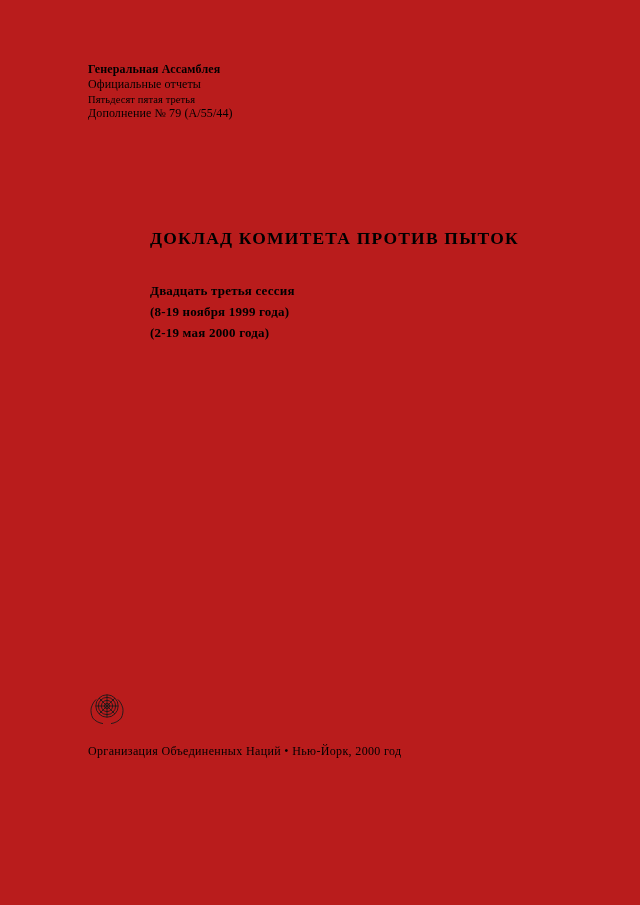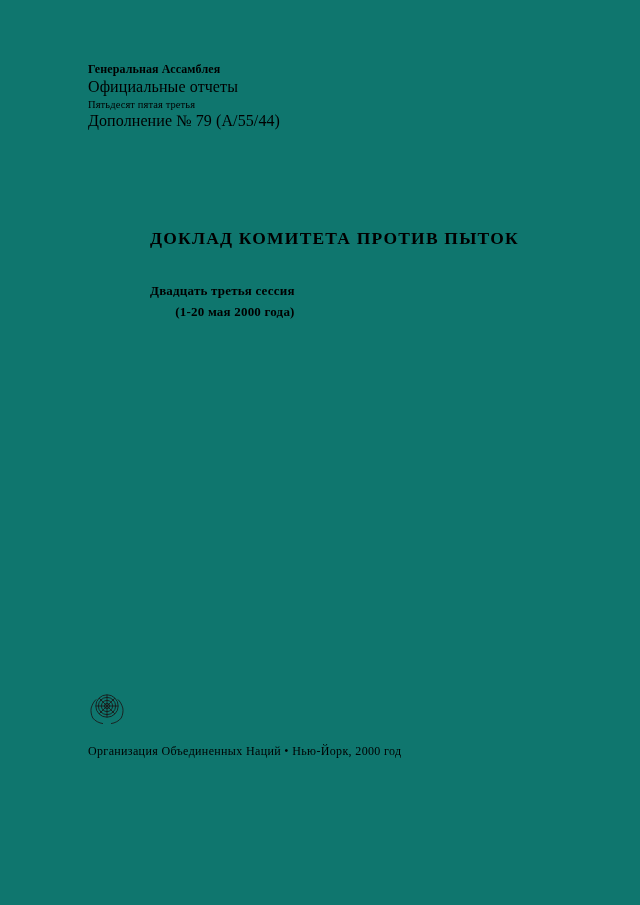--- a/index.html
+++ b/index.html
@@ -4,35 +4,35 @@
 <style>
   html, body {
     margin: 0;
     padding: 0;
     background: #ffffff;
   }
   .page {
     position: relative;
     width: 640px;
     height: 905px;
-    background: #0f766e;
+    background: #b91c1c;
     font-family: "Liberation Serif", "DejaVu Serif", serif;
     color: #000000;
     overflow: hidden;
   }
 
   
   .masthead {
     position: absolute;
     left: 88px;
     top: 62px;
     line-height: 1.28;
   }
   .masthead .line {
-    font-size: 16px;
+    font-size: 12px;
     letter-spacing: 0.1px;
     white-space: nowrap;
   }
   .masthead .line.bold {
     font-weight: bold;
     font-size: 12px;
   }
   .masthead .line.small {
     font-size: 10.5px;
   }
@@ -53,21 +53,20 @@
     position: absolute;
     left: 150px;
     top: 280px;
     font-size: 13px;
     font-weight: bold;
     line-height: 1.62;
     letter-spacing: 0.2px;
   }
   .sessions .sline {
     white-space: nowrap;
-    text-align: right;
   }
 
   
   .emblem {
     position: absolute;
     left: 88px;
     top: 688px;
     width: 38px;
     height: 38px;
   }
@@ -94,21 +93,22 @@
     <div class="line bold">Генеральная Ассамблея</div>
     <div class="line">Официальные отчеты</div>
     <div class="line small">Пятьдесят пятая третья</div>
     <div class="line">Дополнение № 79 (A/55/44)</div>
   </div>
 
   <div class="doc-title">ДОКЛАД КОМИТЕТА ПРОТИВ ПЫТОК</div>
 
   <div class="sessions">
     <div class="sline">Двадцать третья сессия</div>
-    <div class="sline">(1-20 мая 2000 года)</div>
+    <div class="sline">(8-19 ноября 1999 года)</div>
+    <div class="sline">(2-19 мая 2000 года)</div>
   </div>
 
   <div class="emblem">
     <svg width="38" height="38" viewBox="0 0 38 38" xmlns="http://www.w3.org/2000/svg">
       <g fill="none" stroke="#1a1a1a" stroke-width="0.9">
         <circle cx="19" cy="18" r="11.2"></circle>
         <circle cx="19" cy="18" r="8.6"></circle>
         <circle cx="19" cy="18" r="5.6"></circle>
         <circle cx="19" cy="18" r="2.6"></circle>
         <line x1="19" y1="6.8" x2="19" y2="29.2"></line>

